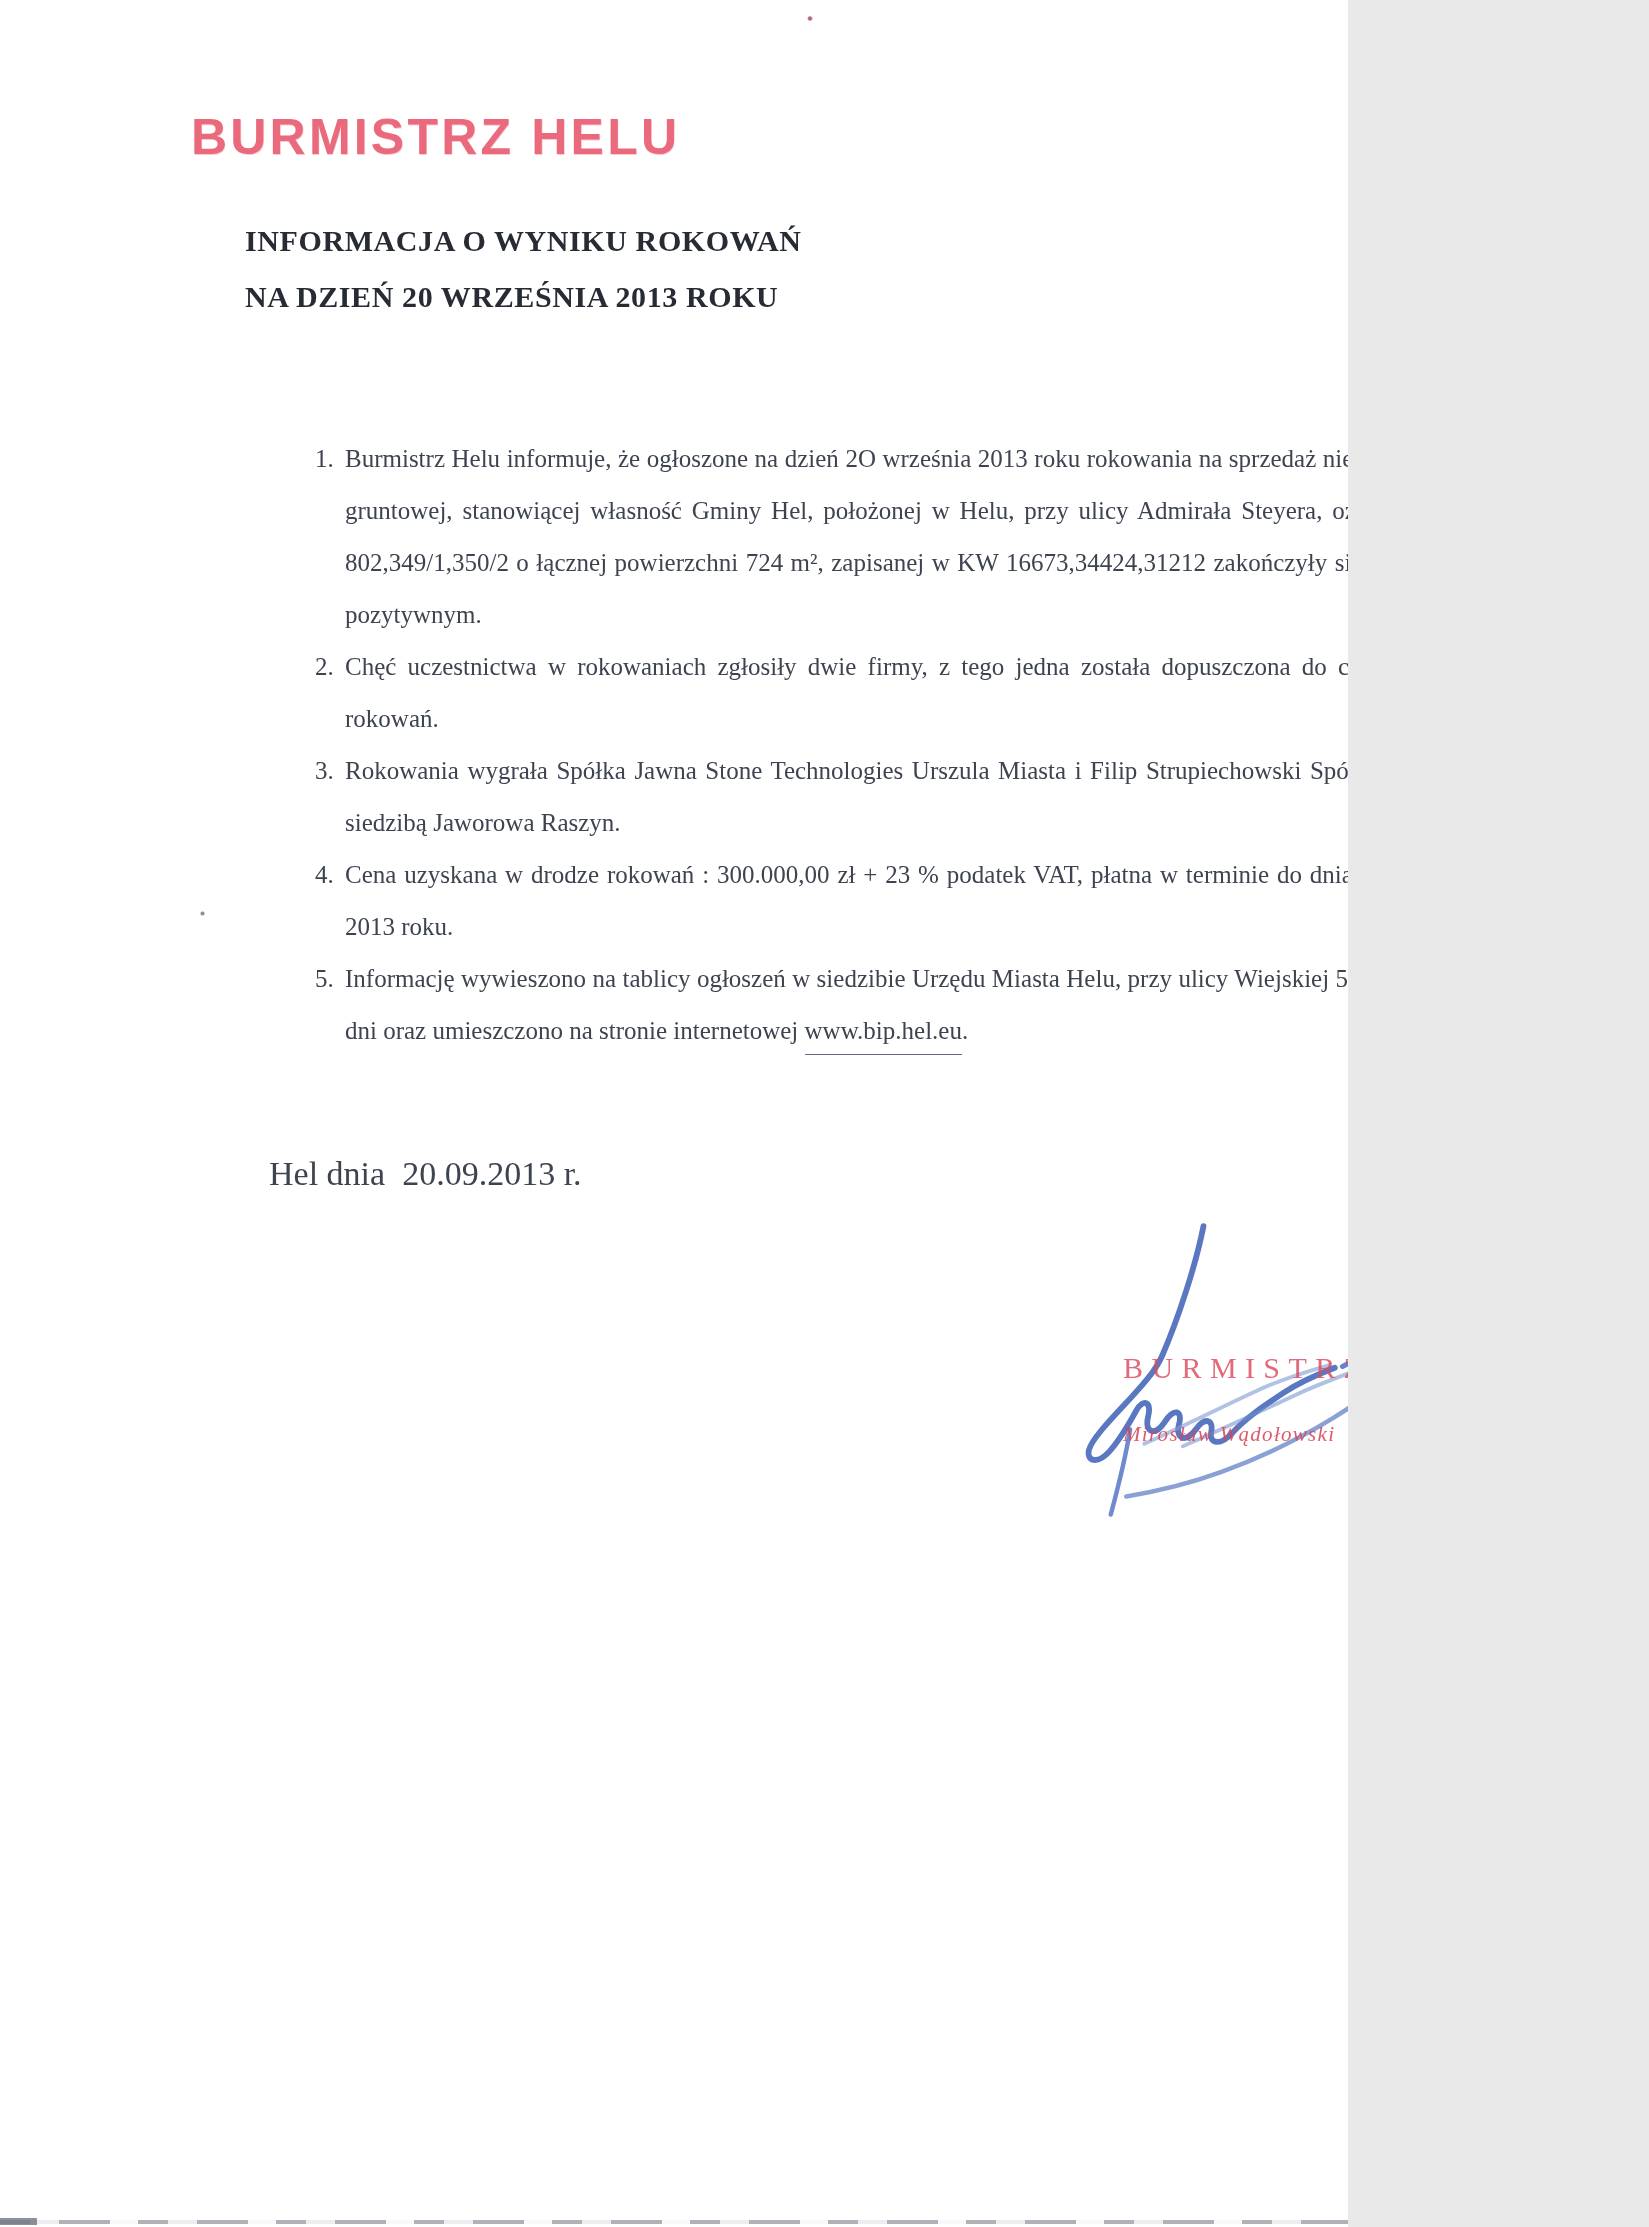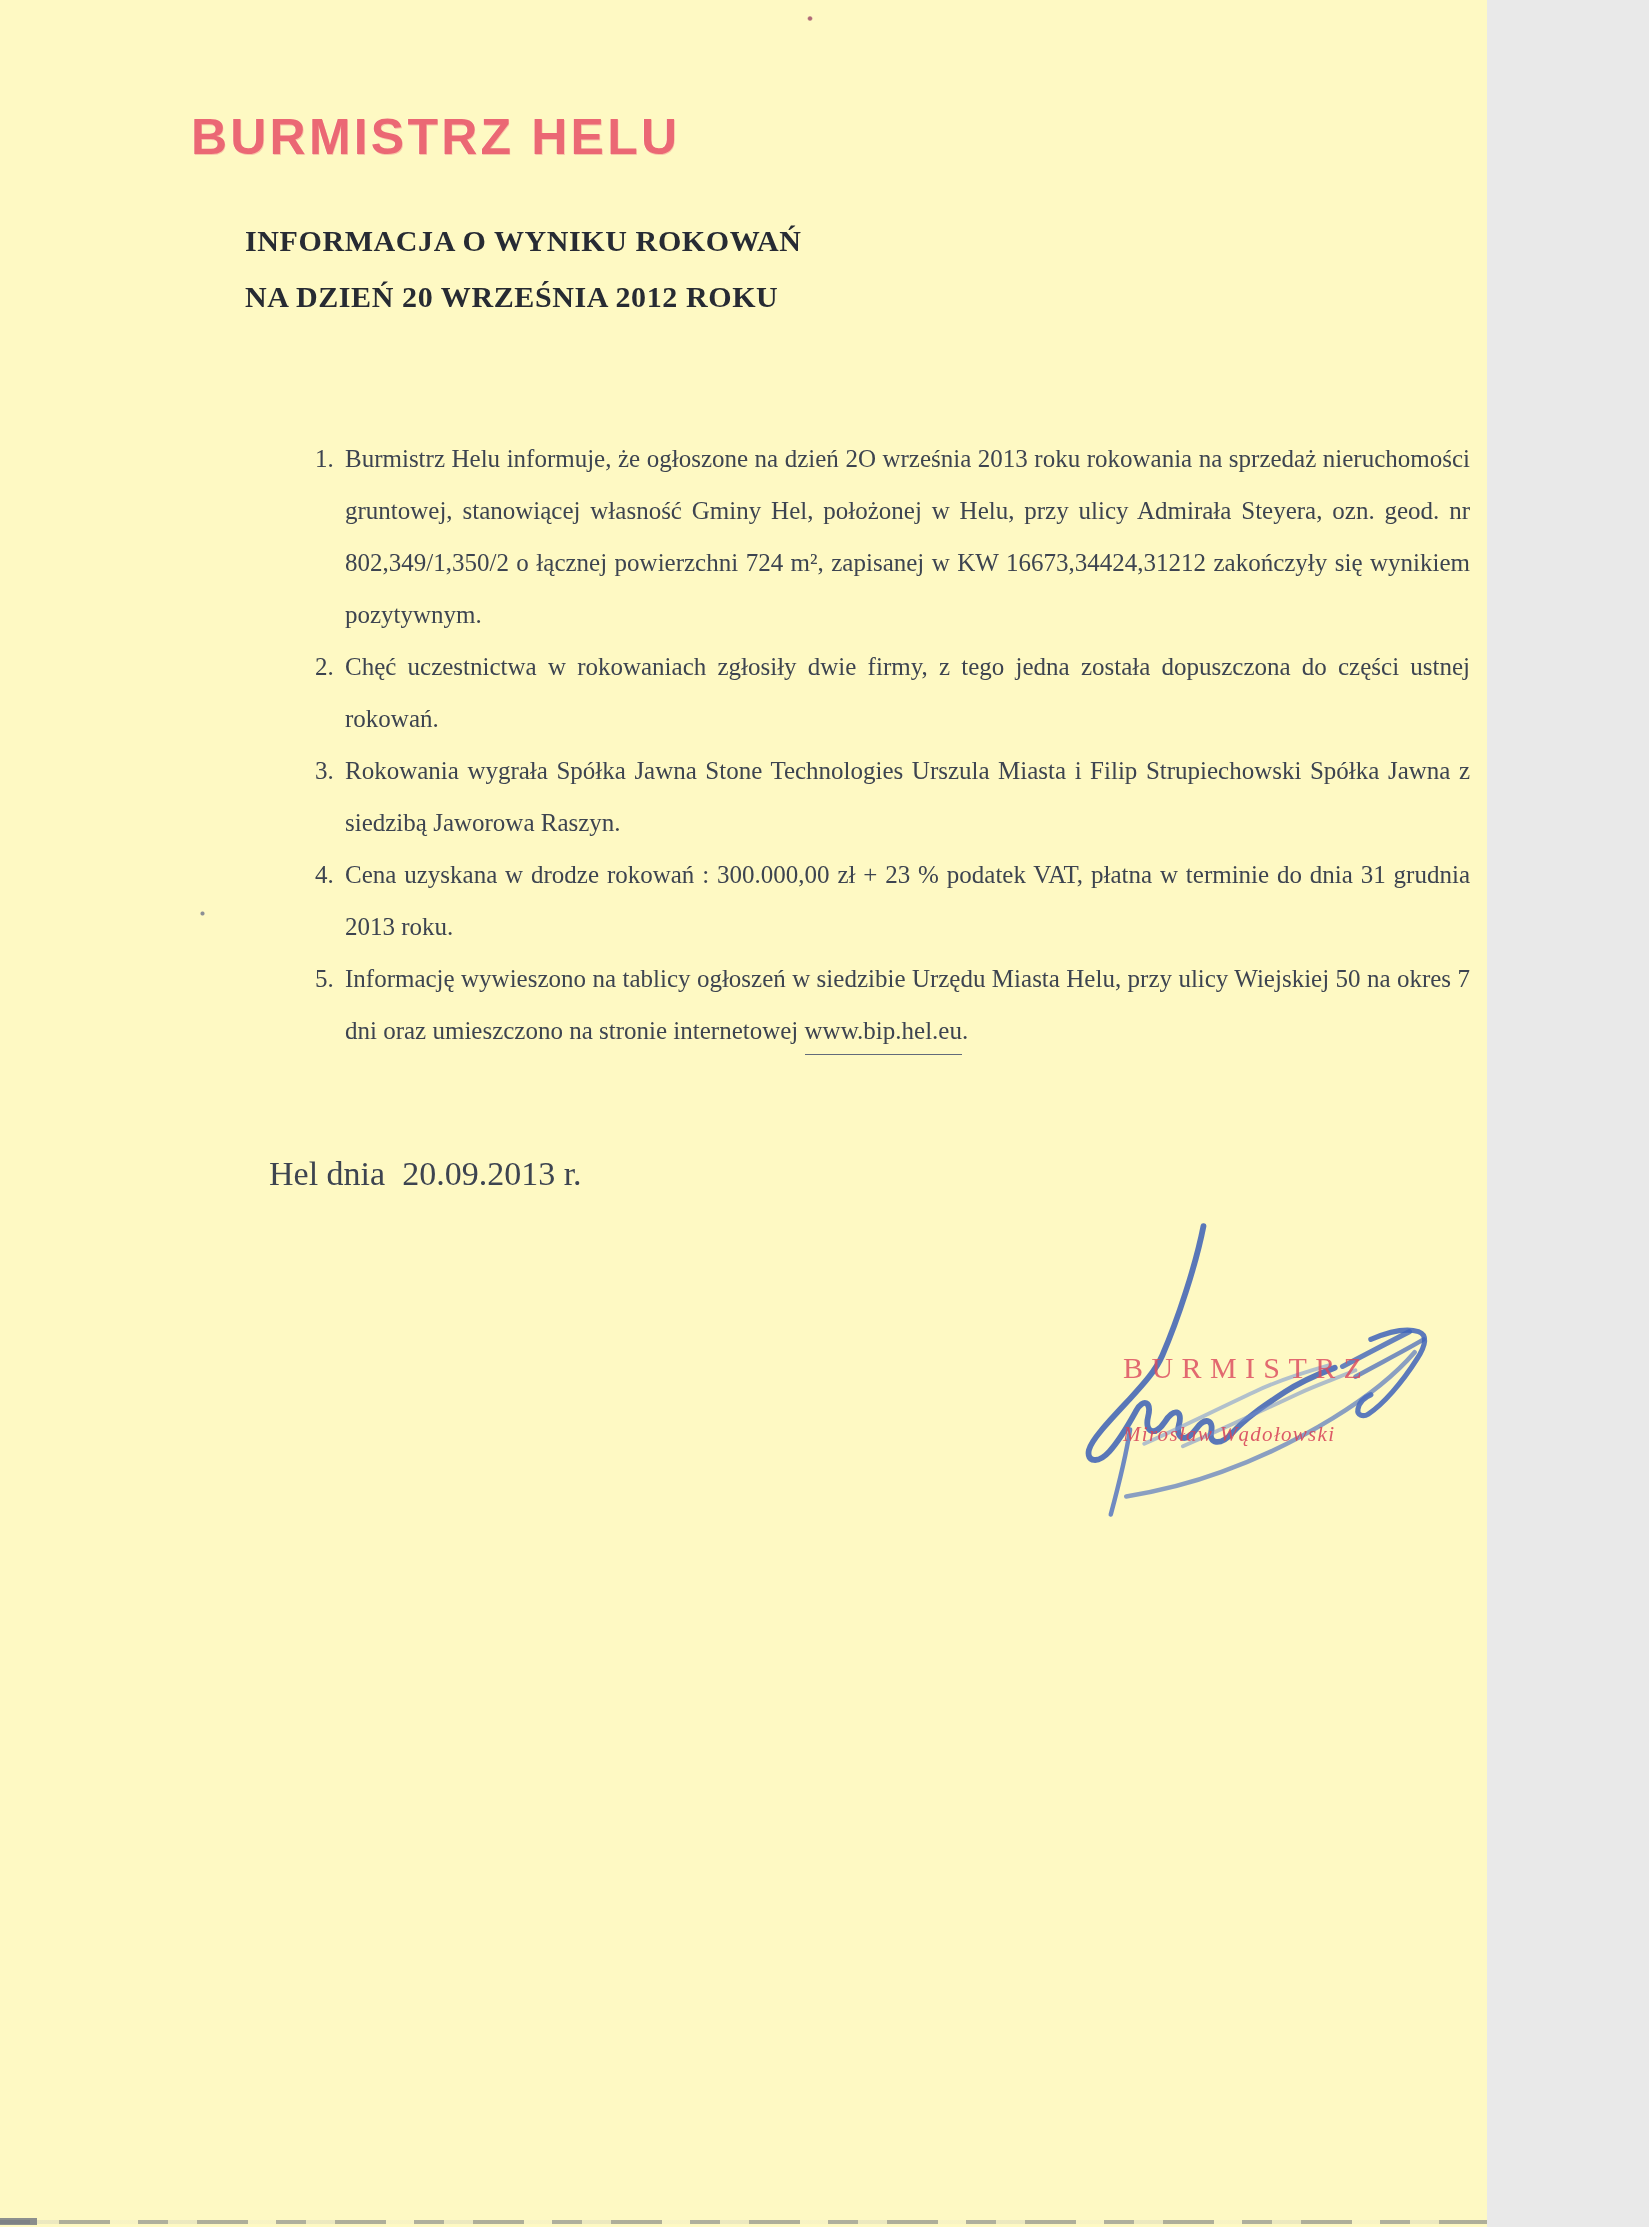--- a/index.html
+++ b/index.html
@@ -1,19 +1,19 @@
 <!DOCTYPE html>
 <html style="font-size:10.3px"><head>
 <meta charset="utf-8">
 <style>
   html,body{margin:0;padding:0;background:#e9e9e9;}
   .page{
     position:relative;
-    width:1487px;height:2227px;
-    background:#fef9c3;
+    width:1348px;height:2227px;
+    background:#ffffff;
     overflow:hidden;
     font-family:"Liberation Serif", serif;
   }
   
   .stamp-header{
     position:absolute;left:191px;top:108px;
     font-family:"Liberation Sans", sans-serif;
     font-weight:bold;
     font-size:50px;
     letter-spacing:3.2px;
@@ -99,21 +99,21 @@
 
 <div class="page">
 
   <div class="stamp-header">BURMISTRZ HELU</div>
 
   <div class="speck-top"></div>
   <div class="speck-mid"></div>
 
   <div class="title-block">
     <div>INFORMACJA O WYNIKU ROKOWAŃ</div>
-    <div>NA DZIEŃ 20 WRZEŚNIA 2012 ROKU</div>
+    <div>NA DZIEŃ 20 WRZEŚNIA 2013 ROKU</div>
   </div>
 
   <div class="list">
     <div class="li">
       <span class="num">1.</span>
       <span class="txt">Burmistrz Helu informuje, że ogłoszone na dzień 2O września 2013 roku rokowania na sprzedaż nieruchomości gruntowej, stanowiącej własność Gminy Hel, położonej w Helu, przy ulicy Admirała Steyera, ozn. geod. nr 802,349/1,350/2 o łącznej powierzchni 724 m², zapisanej w KW 16673,34424,31212 zakończyły się wynikiem pozytywnym.</span>
     </div>
     <div class="li">
       <span class="num">2.</span>
       <span class="txt">Chęć uczestnictwa w rokowaniach zgłosiły dwie firmy, z tego jedna została dopuszczona do części ustnej rokowań.</span>

